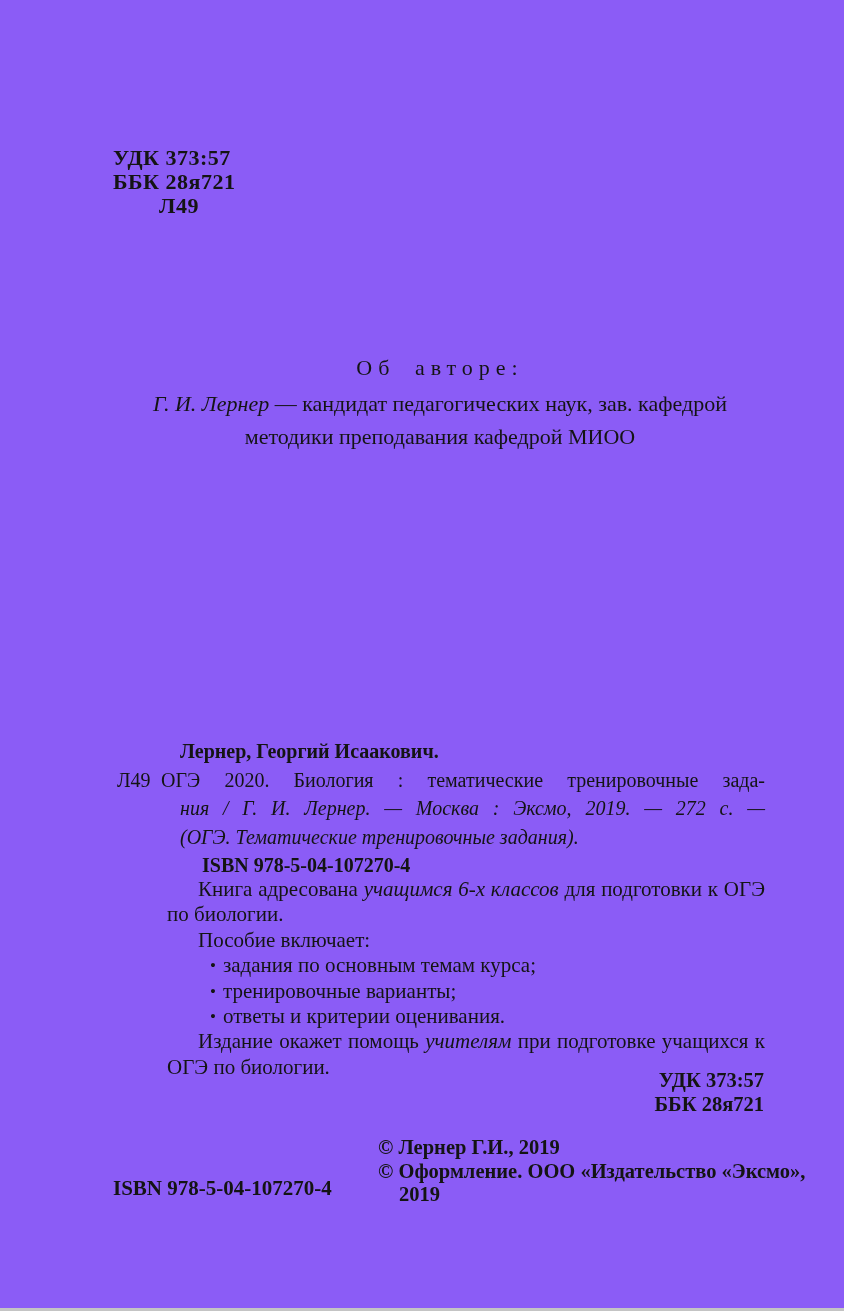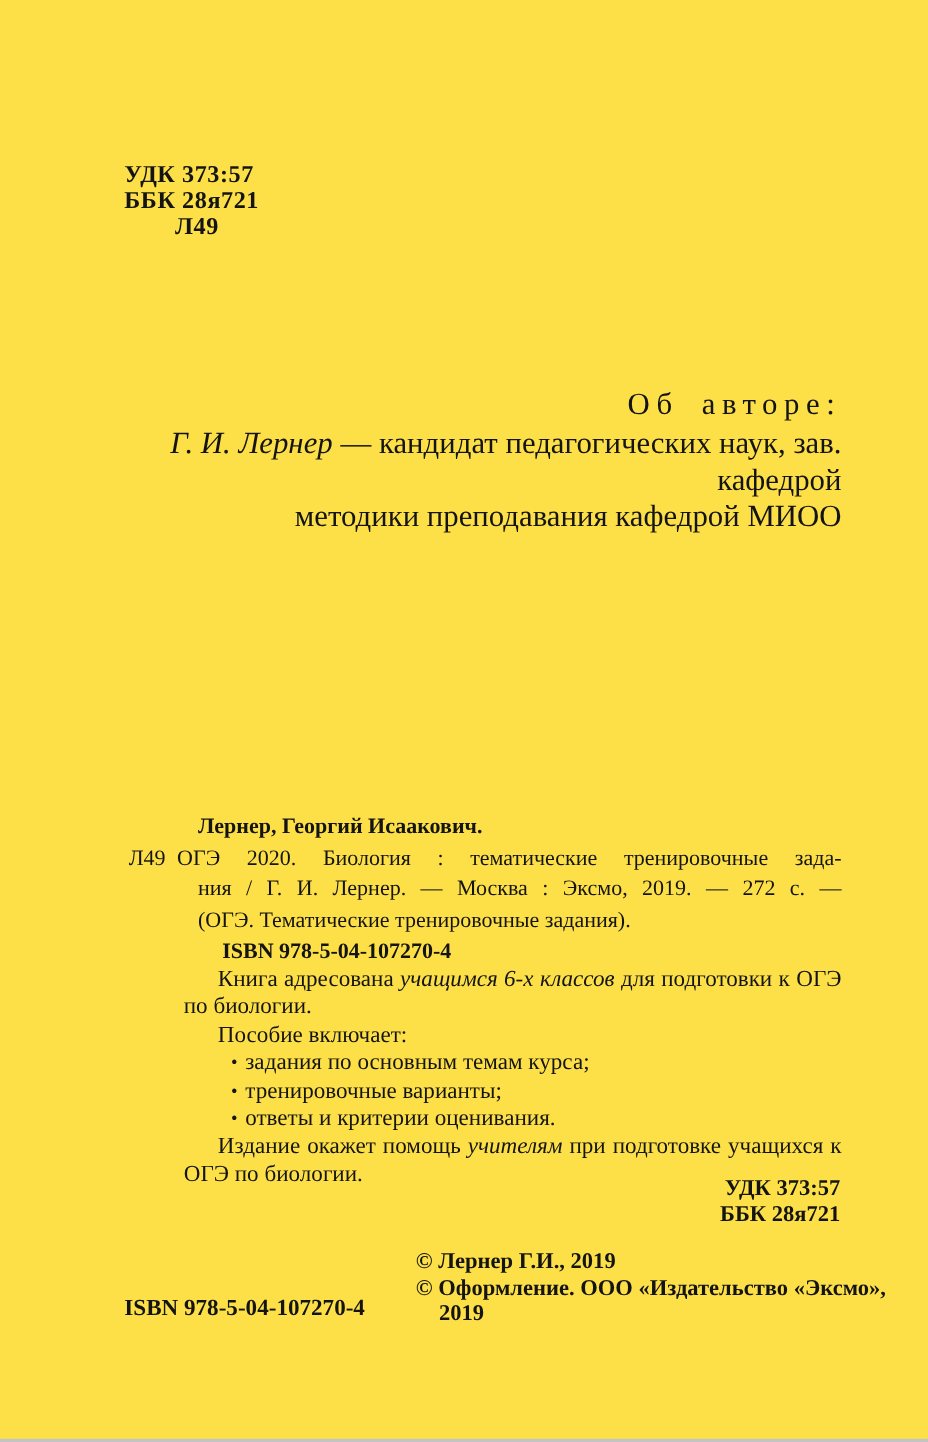--- a/index.html
+++ b/index.html
@@ -4,21 +4,21 @@
 <style>
   html, body {
     margin: 0;
     padding: 0;
     background: #ffffff;
   }
   .page {
     position: relative;
     width: 844px;
     height: 1311px;
-    background: #fde047;
+    background: #8b5cf6;
     overflow: hidden;
     font-family: "Liberation Serif", "DejaVu Serif", serif;
     color: #141414;
   }
   .b { font-weight: bold; }
   .it { font-style: italic; }
 
   
   .top-codes {
     position: absolute;
@@ -30,22 +30,22 @@
     letter-spacing: 0.5px;
   }
   .top-codes .l49 { padding-left: 46px; }
 
   
   .about {
     position: absolute;
     left: 115px;
     top: 352px;
     width: 650px;
-    text-align: right;
-    font-size: 28px;
+    text-align: center;
+    font-size: 22px;
     line-height: 33px;
   }
   .about-heading {
     letter-spacing: 6px;
     word-spacing: 8px;
     line-height: 32px;
     margin-bottom: 3px;
   }
 
   
@@ -57,21 +57,21 @@
     font-size: 20px;
     line-height: 28.5px;
   }
   .card-author { margin-left: 65px; }
   .card-l49 {
     position: absolute;
     left: 2px;
     top: 29px;
   }
   .card-line-first { margin-left: 46px; }
-  .card-line-cont { margin-left: 65px; }
+  .card-line-cont { margin-left: 65px; font-style: italic; }
   .card-isbn { margin-left: 87px; }
   .jlast {
     text-align: justify;
     text-align-last: justify;
   }
 
   
   .annot {
     position: absolute;
     left: 167px;

